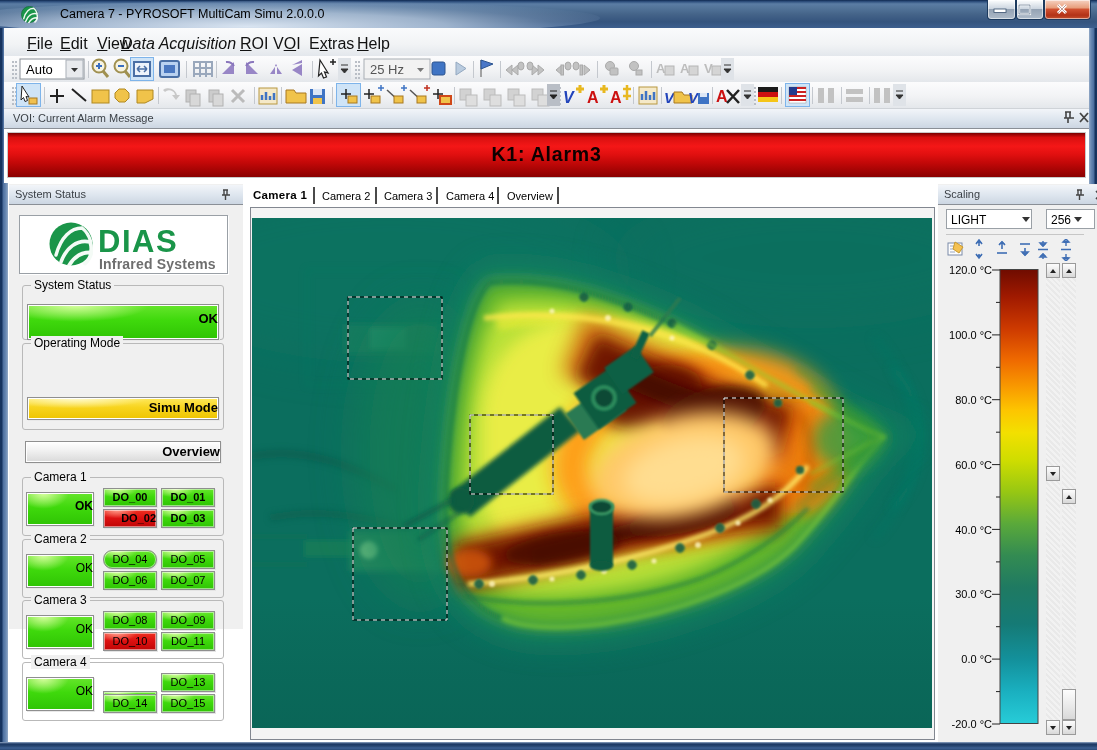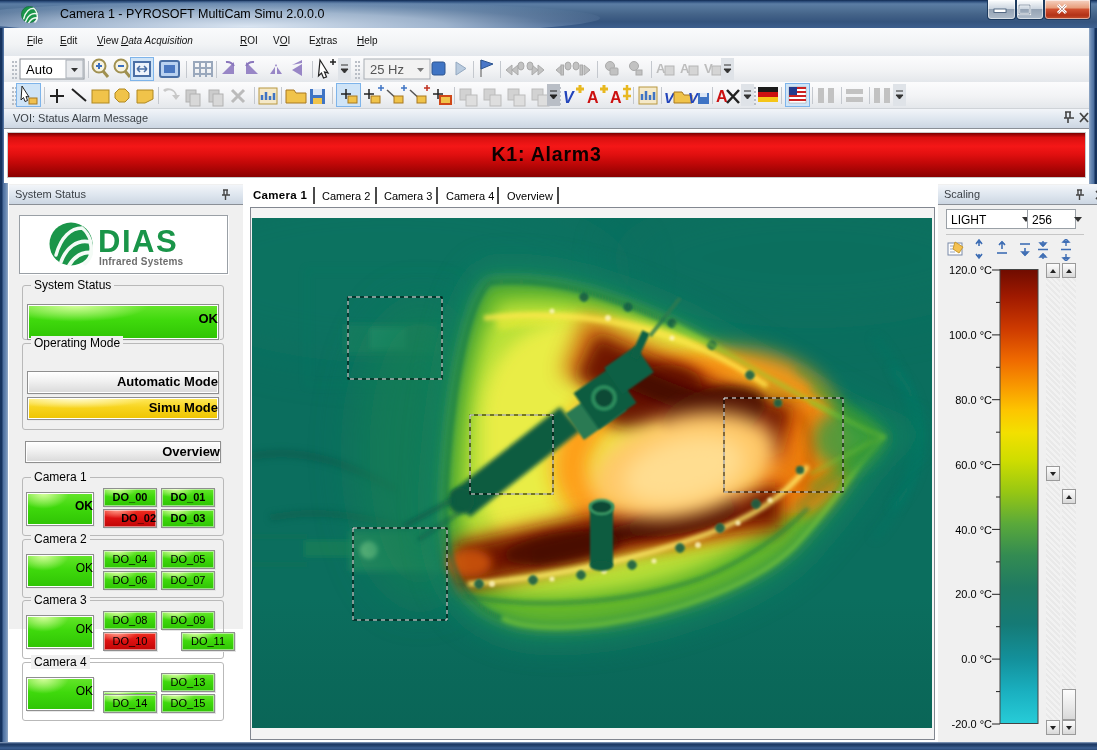--- a/index.html
+++ b/index.html
@@ -19,21 +19,21 @@
   #borderB{left:0;top:742px;width:1097px;height:8px;
     background:linear-gradient(180deg,#93a9c6 0,#1b3763 2px,#27456f 4px,#3c5f92 6px,#2b4a76 8px);}
   
   .wbtn{top:0;height:19px;border:1px solid #1c3a5e;border-top:none;
     background:linear-gradient(180deg,#fdfefe 0%,#cdd6e0 45%,#95a3b4 50%,#aebbc9 100%);
     border-radius:0 0 4px 4px;box-shadow:inset 0 0 0 1px rgba(255,255,255,.55);}
   #btn-close{background:linear-gradient(180deg,#f6d2c2 0%,#e89f7e 40%,#cf5030 50%,#b33217 80%,#c4512f 100%);}
   
   #menubar{left:4px;top:28px;width:1085px;height:28px;
     background:linear-gradient(180deg,#fafbfc 0%,#f1f3f5 60%,#e3e7ec 100%);}
-  .mitem{position:absolute;top:35px;font-size:10px;color:#111;}
+  .mitem{position:absolute;top:35px;font-size:16px;color:#111;}
   .mitem u{text-decoration:underline;}
   #toolbar1{left:4px;top:56px;width:1085px;height:26px;
     background:linear-gradient(180deg,#fcfcfd 0%,#f2f3f5 55%,#e4e7eb 100%);}
   #toolbar2{left:4px;top:82px;width:1085px;height:26px;
     background:linear-gradient(180deg,#fcfcfd 0%,#f2f3f5 55%,#e4e7eb 100%);
     border-bottom:1px solid #cfd3d8;}
   
   #voihdr{left:4px;top:109px;width:1085px;height:19px;
     background:linear-gradient(180deg,#f2f5f9 0%,#dde5ee 55%,#ccd6e2 100%);
     border-bottom:1px solid #8a8f96;}
@@ -100,21 +100,21 @@
 <div class="abs" id="borderB"></div>
 <div class="abs" id="tglow"></div>
 <svg class="abs" style="left:21px;top:6px;" width="17" height="17" viewBox="0 0 44 44">
   <circle cx="22" cy="22" r="21" fill="#1a9549" stroke="#0d6631" stroke-width="1.5"></circle>
   <g stroke="#eef8f1" fill="none" stroke-linecap="round">
     <path d="M7 33 C 12 15, 22 6, 33 6 C 37 9, 40 14, 41.5 19" stroke-width="3.6"></path>
     <path d="M12 40 C 17 26, 28 17, 41 20 C 42.5 24, 42.5 28, 41.5 32" stroke-width="3.8"></path>
     <path d="M20 43.5 C 25 35, 33 30, 42.5 30.5 C 41.5 35, 39 39, 36 41.5" stroke-width="4"></path>
   </g>
 </svg>
-<div class="abs" id="title-text">Camera 1 - PYROSOFT MultiCam Simu 2.0.0.0</div>
+<div class="abs" id="title-text">Camera 7 - PYROSOFT MultiCam Simu 2.0.0.0</div>
 
 <div class="abs wbtn" style="left:987px;width:27px;"></div>
 <div class="abs wbtn" style="left:1016px;width:26px;"></div>
 <div class="abs wbtn" id="btn-close" style="left:1044px;width:45px;"></div>
 <svg class="abs" style="left:980px;top:0;" width="117" height="22" viewBox="0 0 117 22">
  <rect x="14" y="9" width="12" height="3.5" fill="#fff" stroke="#38506e" stroke-width=".8"></rect>
  <rect x="39" y="5" width="11" height="9" fill="none" stroke="#fff" stroke-width="2.2"></rect>
  <rect x="39" y="5" width="11" height="9" fill="none" stroke="#38506e" stroke-width=".6"></rect>
  <path d="M78 5l8 8M86 5l-8 8" stroke="#fff" stroke-width="3"></path>
  <path d="M78 5l8 8M86 5l-8 8" stroke="#5e1408" stroke-width=".7" opacity=".6"></path>
@@ -314,21 +314,21 @@
   <rect x="846" y="33" width="17" height="5"></rect>
       <rect x="846" y="41" width="17" height="5"></rect>
   <rect x="874" y="32" width="6" height="15"></rect>
       <rect x="884" y="32" width="6" height="15"></rect>
  </g>
  <rect x="893" y="28" width="13" height="22" fill="#dfe3e8"></rect>
  <path d="M896 35h7M896 39l3.5 4 3.5-4z" fill="#333" stroke="#333"></path>
 </svg>
 
 <div class="abs" id="voihdr">
-    <div class="t">VOI: Status Alarm Message</div>
+    <div class="t">VOI: Current Alarm Message</div>
   </div>
 <div class="abs" id="voibody"></div>
 <div class="abs" id="redbanner">
     <div class="t">K1: Alarm3</div>
   </div>
 <svg class="abs" style="left:1058px;top:111px" width="32" height="14" viewBox="0 0 32 14">
  <path d="M7 1h6M8 1v6M12 1v6M6 7h10M10 7v5" stroke="#444" stroke-width="1.6" fill="none"></path>
  <path d="M22 2l8 9M30 2l-8 9" stroke="#444" stroke-width="1.8"></path>
 </svg>
 
@@ -340,71 +340,70 @@
       </svg>
   </div>
   <div class="abs" id="logobox"></div>
   <div class="grp" style="top:101px;height:53px;">
       <div class="lbl">System Status</div>
     </div>
   <div class="bigbtn green" style="left:18px;top:120px;width:190px;height:28px;padding-top:6px;">OK</div>
   <div class="grp" style="top:159px;height:85px;">
       <div class="lbl">Operating Mode</div>
     </div>
-  <div class="bigbtn silver" style="left:18px;top:187px;width:190px;height:19px;padding-top:2px;">Automatic Mode</div>
   <div class="bigbtn yellow" style="left:18px;top:213px;width:190px;height:19px;padding-top:2px;">Simu Mode</div>
   <div class="bigbtn silver" style="left:16px;top:257px;width:194px;height:18px;padding-top:2px;">Overview</div>
 
   <div class="grp" style="top:293px;height:57px;">
       <div class="lbl">Camera 1</div>
     </div>
   <div class="bigbtn green" style="left:17px;top:308px;width:66px;height:26px;padding-top:6px;font-size:12px;">OK</div>
   <div class="dob green" style="left:94px;top:304px;font-weight:bold;">DO_00</div>
   <div class="dob green" style="left:152px;top:304px;font-weight:bold;">DO_01</div>
   <div class="dob red" style="left:94px;top:325px;font-weight:bold;text-align:right;">DO_02</div>
   <div class="dob green" style="left:152px;top:325px;font-weight:bold;">DO_03</div>
 
   <div class="grp" style="top:355px;height:57px;">
       <div class="lbl">Camera 2</div>
     </div>
   <div class="bigbtn green" style="left:17px;top:370px;width:66px;height:26px;padding-top:6px;font-size:12px;font-weight:normal;">OK</div>
-  <div class="dob green" style="left:94px;top:366px;">DO_04</div>
+  <div class="dob green" style="left:94px;top:366px;border-radius:9px;">DO_04</div>
   <div class="dob green" style="left:152px;top:366px;">DO_05</div>
   <div class="dob green" style="left:94px;top:387px;">DO_06</div>
   <div class="dob green" style="left:152px;top:387px;">DO_07</div>
 
   <div class="grp" style="top:416px;height:57px;">
       <div class="lbl">Camera 3</div>
     </div>
   <div class="bigbtn green" style="left:17px;top:431px;width:66px;height:26px;padding-top:6px;font-size:12px;font-weight:normal;">OK</div>
   <div class="dob green" style="left:94px;top:427px;">DO_08</div>
   <div class="dob green" style="left:152px;top:427px;">DO_09</div>
   <div class="dob red" style="left:94px;top:448px;">DO_10</div>
-  <div class="dob green" style="left:152px;top:448px;margin-left:20px;">DO_11</div>
+  <div class="dob green" style="left:152px;top:448px;">DO_11</div>
 
   <div class="grp" style="top:478px;height:57px;">
       <div class="lbl">Camera 4</div>
     </div>
   <div class="bigbtn green" style="left:17px;top:493px;width:66px;height:26px;padding-top:6px;font-size:12px;font-weight:normal;">OK</div>
   <div class="dob green" style="left:94px;top:507px;">DO_12</div>
   <div class="dob green" style="left:152px;top:489px;">DO_13</div>
   <div class="dob green" style="left:94px;top:510px;">DO_14</div>
   <div class="dob green" style="left:152px;top:510px;">DO_15</div>
 
   <svg style="position:absolute;left:40px;top:38px;" width="44" height="44" viewBox="0 0 44 44">
     <circle cx="22" cy="22" r="21.5" fill="#1a9549"></circle>
     <g stroke="#f4fbf6" fill="none" stroke-linecap="round">
       <path d="M7 33 C 12 15, 22 6, 33 6 C 37 9, 40 14, 41.5 19" stroke-width="3.4"></path>
       <path d="M12 40 C 17 26, 28 17, 41 20 C 42.5 24, 42.5 28, 41.5 32" stroke-width="3.6"></path>
       <path d="M20 43.5 C 25 35, 33 30, 42.5 30.5 C 41.5 35, 39 39, 36 41.5" stroke-width="3.8"></path>
     </g>
     <path d="M0 36 L 10 44 L 0 44 Z" fill="#fff"></path>
   </svg>
   <div style="position:absolute;left:89px;top:40px;font-size:31px;font-weight:bold;color:#1a9549;letter-spacing:1.5px;">DIAS</div>
-  <div style="position:absolute;left:90px;top:72px;font-size:10px;font-weight:bold;color:#6e6e6e;letter-spacing:.2px;">Infrared Systems</div>
+  <div style="position:absolute;left:90px;top:72px;font-size:14px;font-weight:bold;color:#6e6e6e;letter-spacing:.2px;">Infrared Systems</div>
 
 </div>
 
 <div class="abs" id="tabs">
   <div class="tabb" style="left:10px;">Camera 1</div>
   <div class="tab" style="left:79px;">Camera 2</div>
   <div class="tab" style="left:141px;">Camera 3</div>
   <div class="tab" style="left:203px;">Camera 4</div>
   <div class="tab" style="left:264px;">Overview</div>
   <div class="tsep" style="left:70px;"></div>
@@ -575,21 +574,21 @@
       <path d="M2 1h5M3 1v5M6 1v5M1 6h8M4.5 6v5" stroke="#444" stroke-width="1.4" fill="none"></path>
       </svg>
     <svg style="position:absolute;right:8px;top:5px" width="10" height="10" viewBox="0 0 10 10">
       <path d="M1 1l8 8M9 1l-8 8" stroke="#444" stroke-width="1.6"></path>
       </svg>
   </div>
   <div class="combo" style="left:8px;top:25px;width:86px;">
       <span class="cv">LIGHT</span>
     </div>
   <div class="arr" style="left:84px;top:33px;"></div>
-  <div class="combo" style="left:89px;top:25px;width:49px;">
+  <div class="combo" style="left:108px;top:25px;width:49px;">
       <span class="cv">256</span>
     </div>
   <div class="arr" style="left:136px;top:33px;"></div>
   <div class="abs" style="left:8px;top:50px;width:138px;height:1px;background:#c6c6c6;"></div>
   <svg class="abs" style="left:8px;top:55px;" width="138" height="22" viewBox="0 0 138 22">
     <g stroke="#3f6eb4" stroke-width="2" fill="#3f6eb4">
       <rect x="2" y="4" width="14" height="12" fill="#fdfdfd" stroke="#7a8aa8" stroke-width="1"></rect>
       <path d="M4 7h8M4 10h6M4 13h5" stroke="#9aa7c0" stroke-width="1" fill="none"></path>
       <path d="M9 3l8 5-4 6-6-4z" fill="#f4c152" stroke="#c89a30" stroke-width="1"></path>
       <path d="M33 2v5M30 5l3-4 3 4M33 20v-5M30 15l3 4 3-4" stroke-width="1.6" fill="none"></path>
@@ -605,21 +604,21 @@
       <path d="M94 5l3 3 3-3z M94 17l3-3 3 3z" stroke="none"></path>
       <path d="M120 2v5M117 3l3-3 3 3z M120 20v-5M117 19l3 3 3-3z M115 10.5h10" stroke-width="1.4" fill="none"></path>
       <path d="M117 4l3-3 3 3z M117 18l3 3 3-3z" stroke="none"></path>
     </g>
   </svg>
   <div class="sl" style="left:6px;top:80px;text-align:right;">120.0 °C</div>
   <div class="sl" style="left:6px;top:145px;">100.0 °C</div>
   <div class="sl" style="left:6px;top:210px;">80.0 °C</div>
   <div class="sl" style="left:6px;top:275px;">60.0 °C</div>
   <div class="sl" style="left:6px;top:340px;">40.0 °C</div>
-  <div class="sl" style="left:6px;top:404px;">20.0 °C</div>
+  <div class="sl" style="left:6px;top:404px;">30.0 °C</div>
   <div class="sl" style="left:6px;top:469px;">0.0 °C</div>
   <div class="sl" style="left:6px;top:534px;">-20.0 °C</div>
   <svg class="abs" style="left:54px;top:80px;" width="50" height="466" viewBox="0 0 50 466">
     <defs>
       <linearGradient id="cbar" x1="0" y1="0" x2="0" y2="1">
         <stop offset="0" stop-color="#6f0c00"></stop>
           <stop offset=".06" stop-color="#a01a00"></stop>
         <stop offset=".13" stop-color="#cd3a00"></stop>
           <stop offset=".2" stop-color="#ef6a00"></stop>
         <stop offset=".26" stop-color="#f99b00"></stop>

